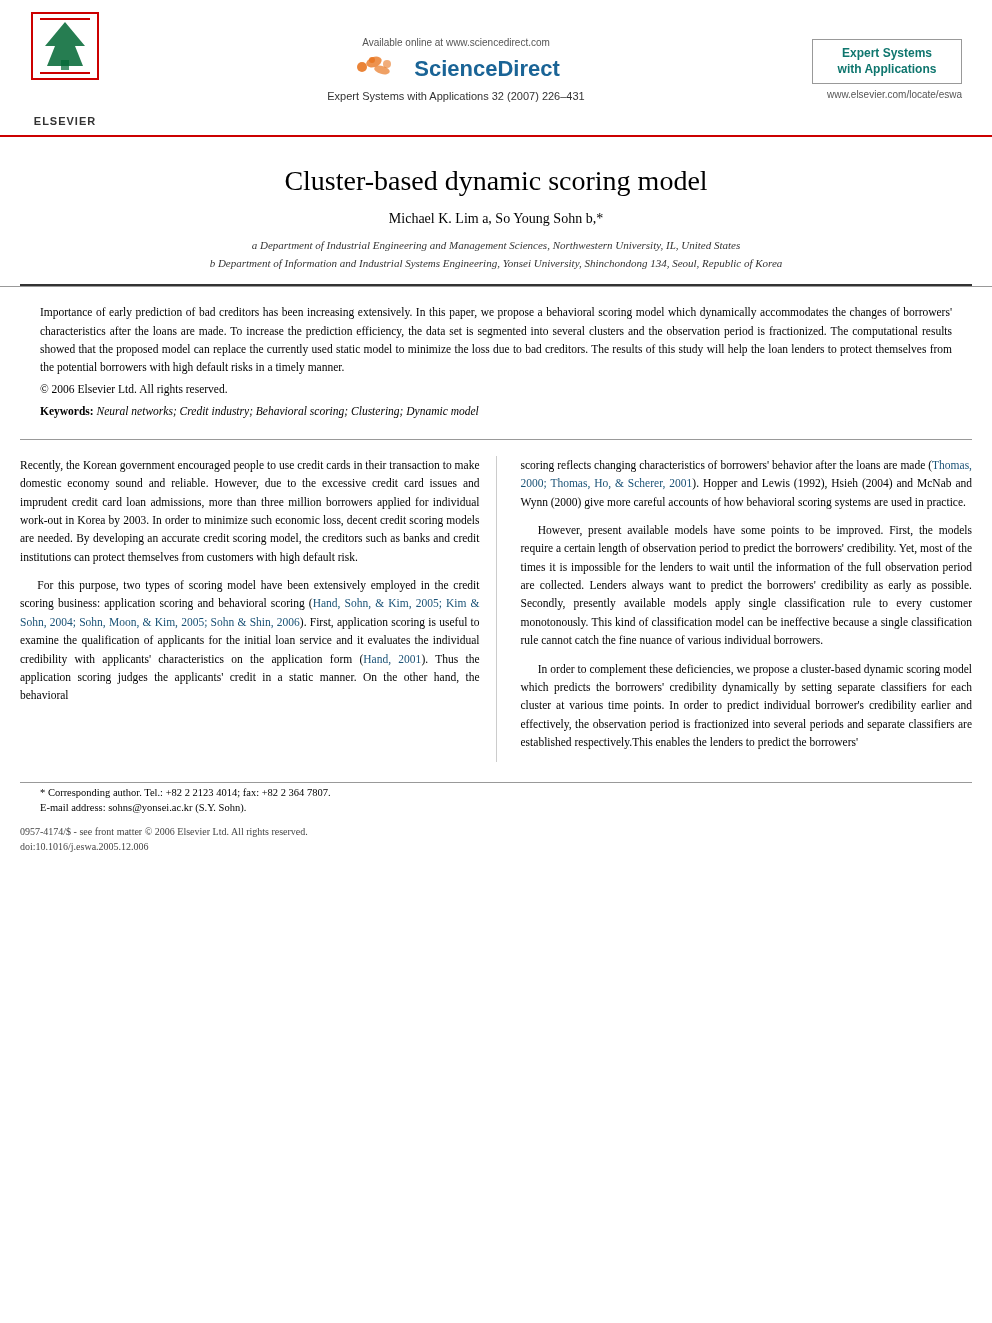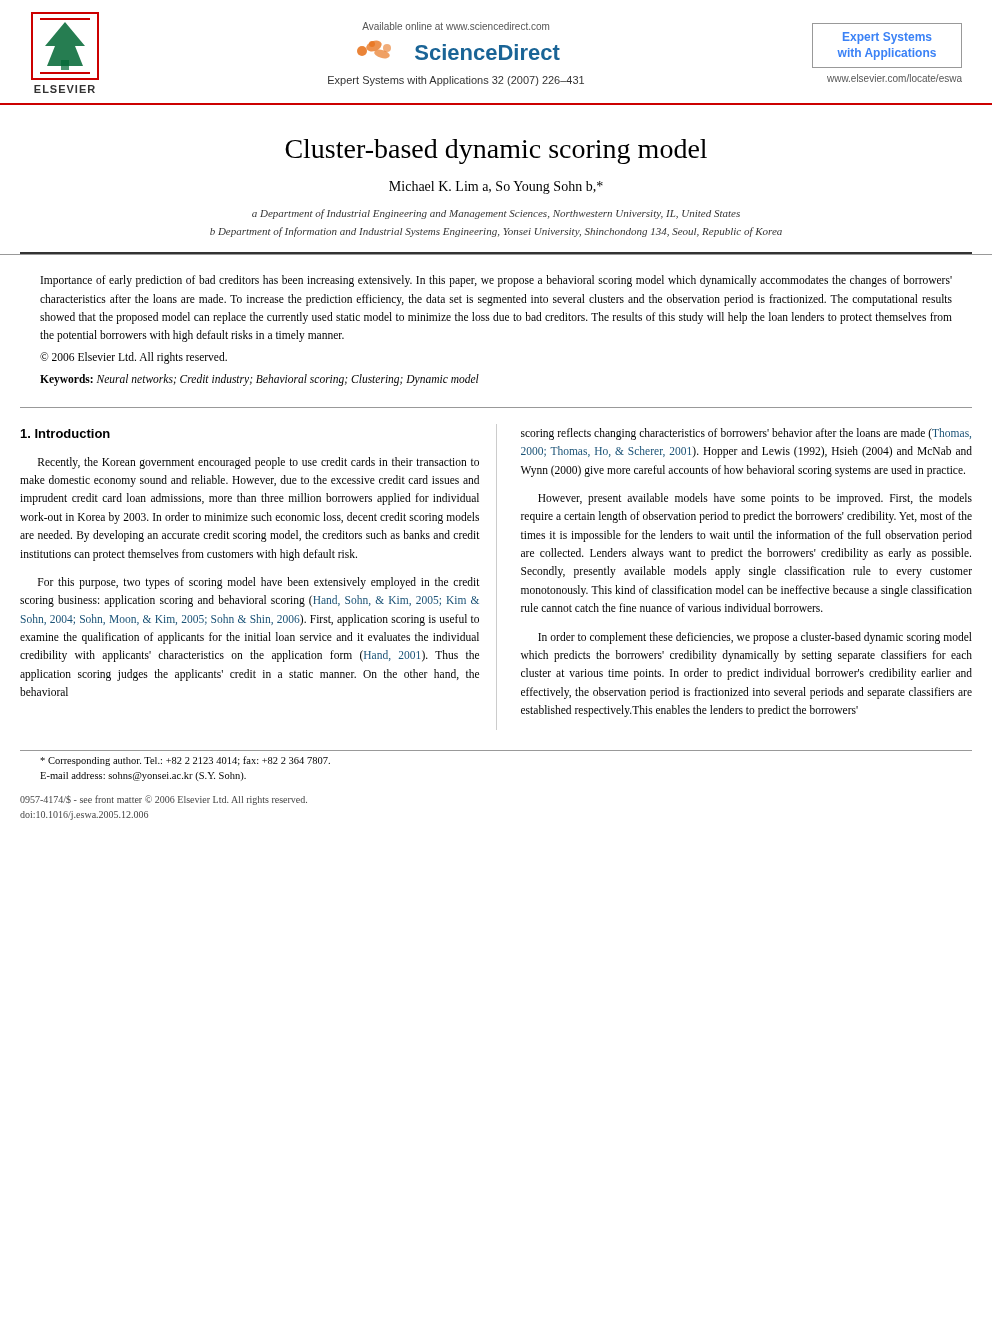--- a/index.html
+++ b/index.html
@@ -26,20 +26,21 @@
       justify-content: space-between;
       padding: 12px 30px 8px 20px;
       border-bottom: 2px solid #c00;
     }
 
     .elsevier-logo {
       display: flex;
       flex-direction: column;
       align-items: center;
       width: 90px;
+      gap: 32px;
     }
 
     .elsevier-logo .logo-box {
       width: 68px;
       height: 68px;
       border: 2px solid #c00;
       display: flex;
       align-items: center;
       justify-content: center;
       position: relative;
@@ -109,21 +110,21 @@
     .journal-box {
       border: 1px solid #999;
       padding: 6px 10px;
       text-align: center;
       width: 150px;
     }
 
     .journal-box .journal-title {
       font-size: 12px;
       font-weight: bold;
-      color: #3b82f6;
+      color: #0f766e;
       font-family: Arial, sans-serif;
       line-height: 1.3;
     }
 
     .header-right .url-text {
       font-size: 10px;
       color: #555;
       font-family: Arial, sans-serif;
       margin-top: 5px;
       text-align: right;
@@ -348,24 +349,20 @@
       <span class="kw-label">Keywords:</span>
       <span>Neural networks; Credit industry; Behavioral scoring; Clustering; Dynamic model</span>
     </p>
   </div>
 
   <hr class="hline" style="margin-top:10px;">
 
   <div class="two-col">
 
     <div class="col-left">
-      <div class="section-title">
-        <span>1.</span>
-        <span>Introduction</span>
-      </div>
       <p class="body-para">Recently, the Korean government encouraged people to use credit cards in their transaction to make domestic economy sound and reliable. However, due to the excessive credit card issues and imprudent credit card loan admissions, more than three million borrowers applied for individual work-out in Korea by 2003. In order to minimize such economic loss, decent credit scoring models are needed. By developing an accurate credit scoring model, the creditors such as banks and credit institutions can protect themselves from customers with high default risk.</p>
       <p class="body-para">
         For this purpose, two types of scoring model have been extensively employed in the credit scoring business: application scoring and behavioral scoring (<span class="ref-link">Hand, Sohn, &amp; Kim, 2005; Kim &amp; Sohn, 2004; Sohn, Moon, &amp; Kim, 2005; Sohn &amp; Shin, 2006</span>). First, application scoring is useful to examine the qualification of applicants for the initial loan service and it evaluates the individual credibility with applicants' characteristics on the application form (<span class="ref-link">Hand, 2001</span>). Thus the application scoring judges the applicants' credit in a static manner. On the other hand, the behavioral
       </p>
     </div>
 
     <div class="col-divider"></div>
 
     <div class="col-right">
       <p class="body-para">

